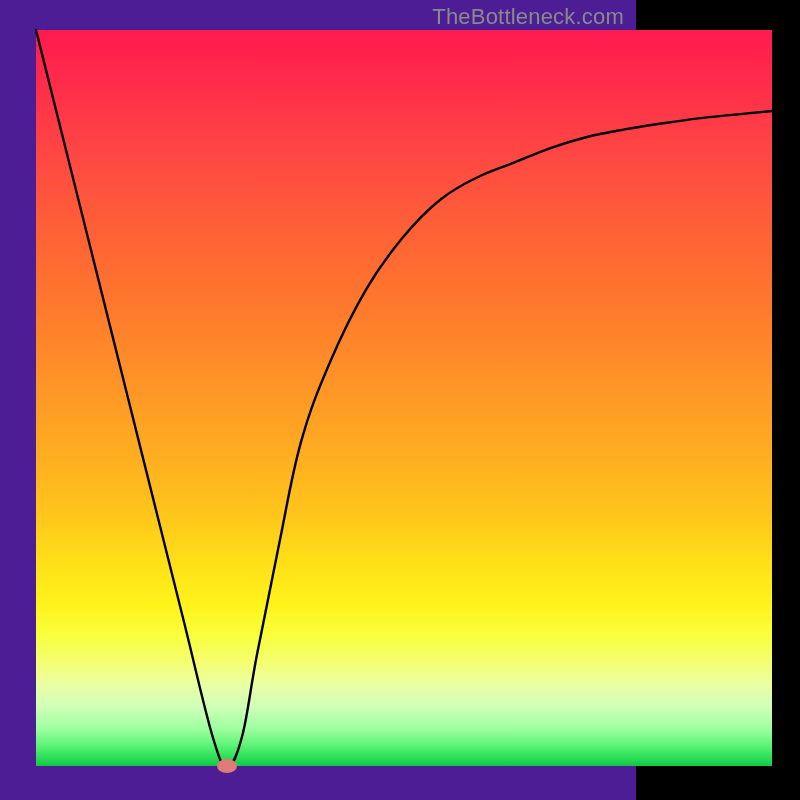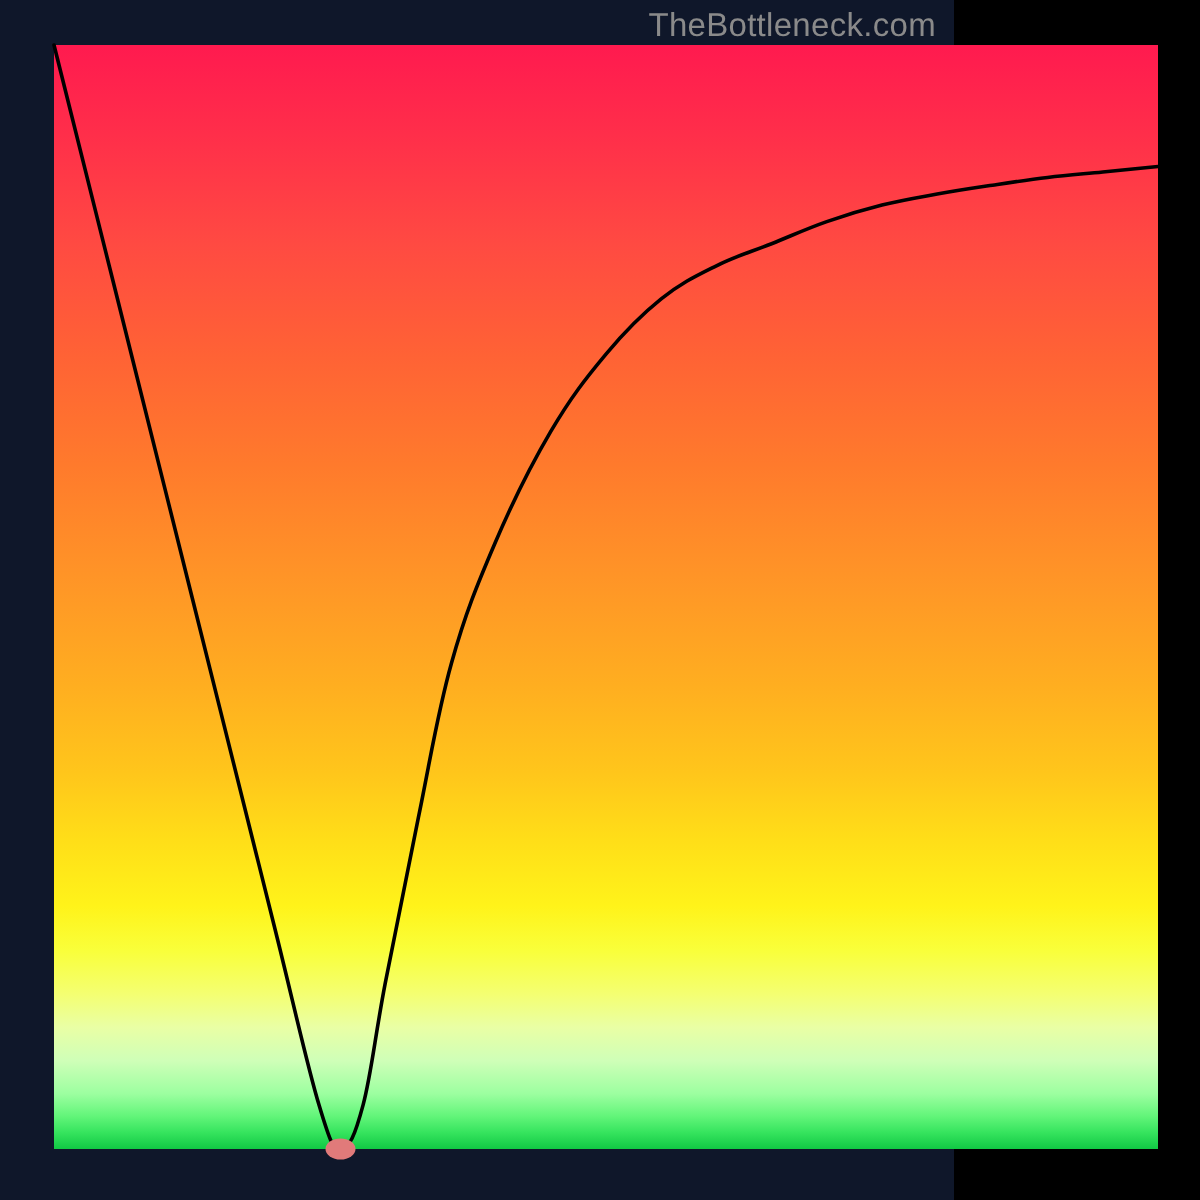--- a/index.html
+++ b/index.html
@@ -8,21 +8,21 @@
     width: 800px;
     height: 800px;
     overflow: hidden;
     background: #000;
     font-family: Arial, Helvetica, sans-serif;
   }
   .frame {
     position: relative;
     width: 636px;
     height: 800px;
-    background: #0f172a;
+    background: #4c1d95;
   }
   .plot-area {
     position: absolute;
     left: 36px;
     top: 30px;
     width: 736px;
     height: 736px;
     
     background: linear-gradient(
       to bottom,

